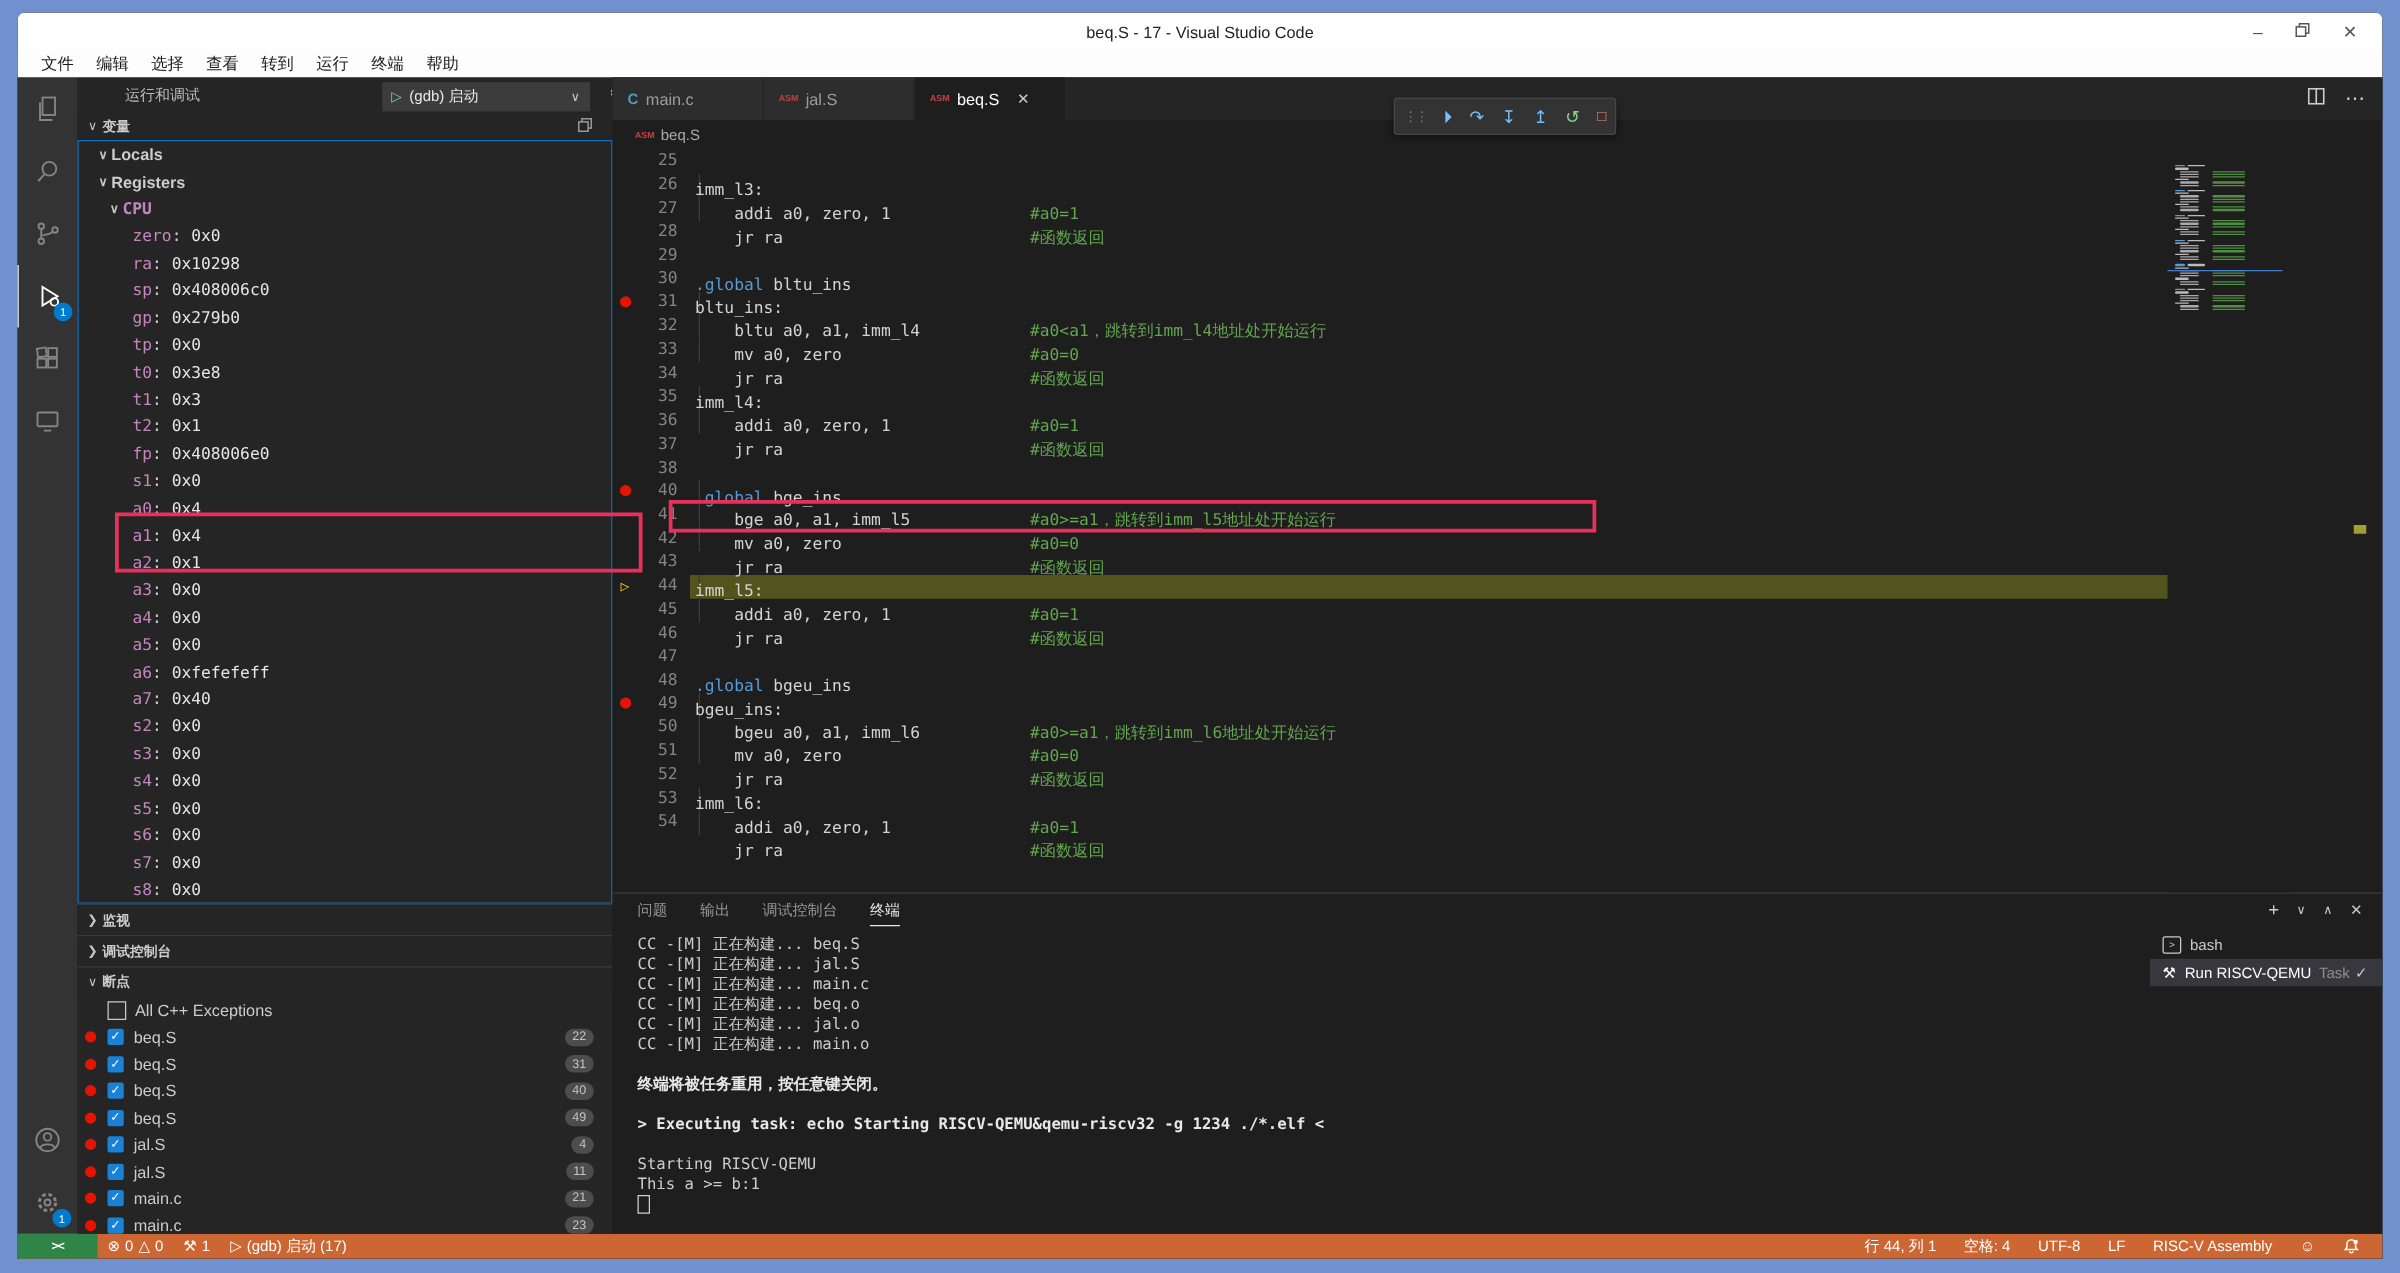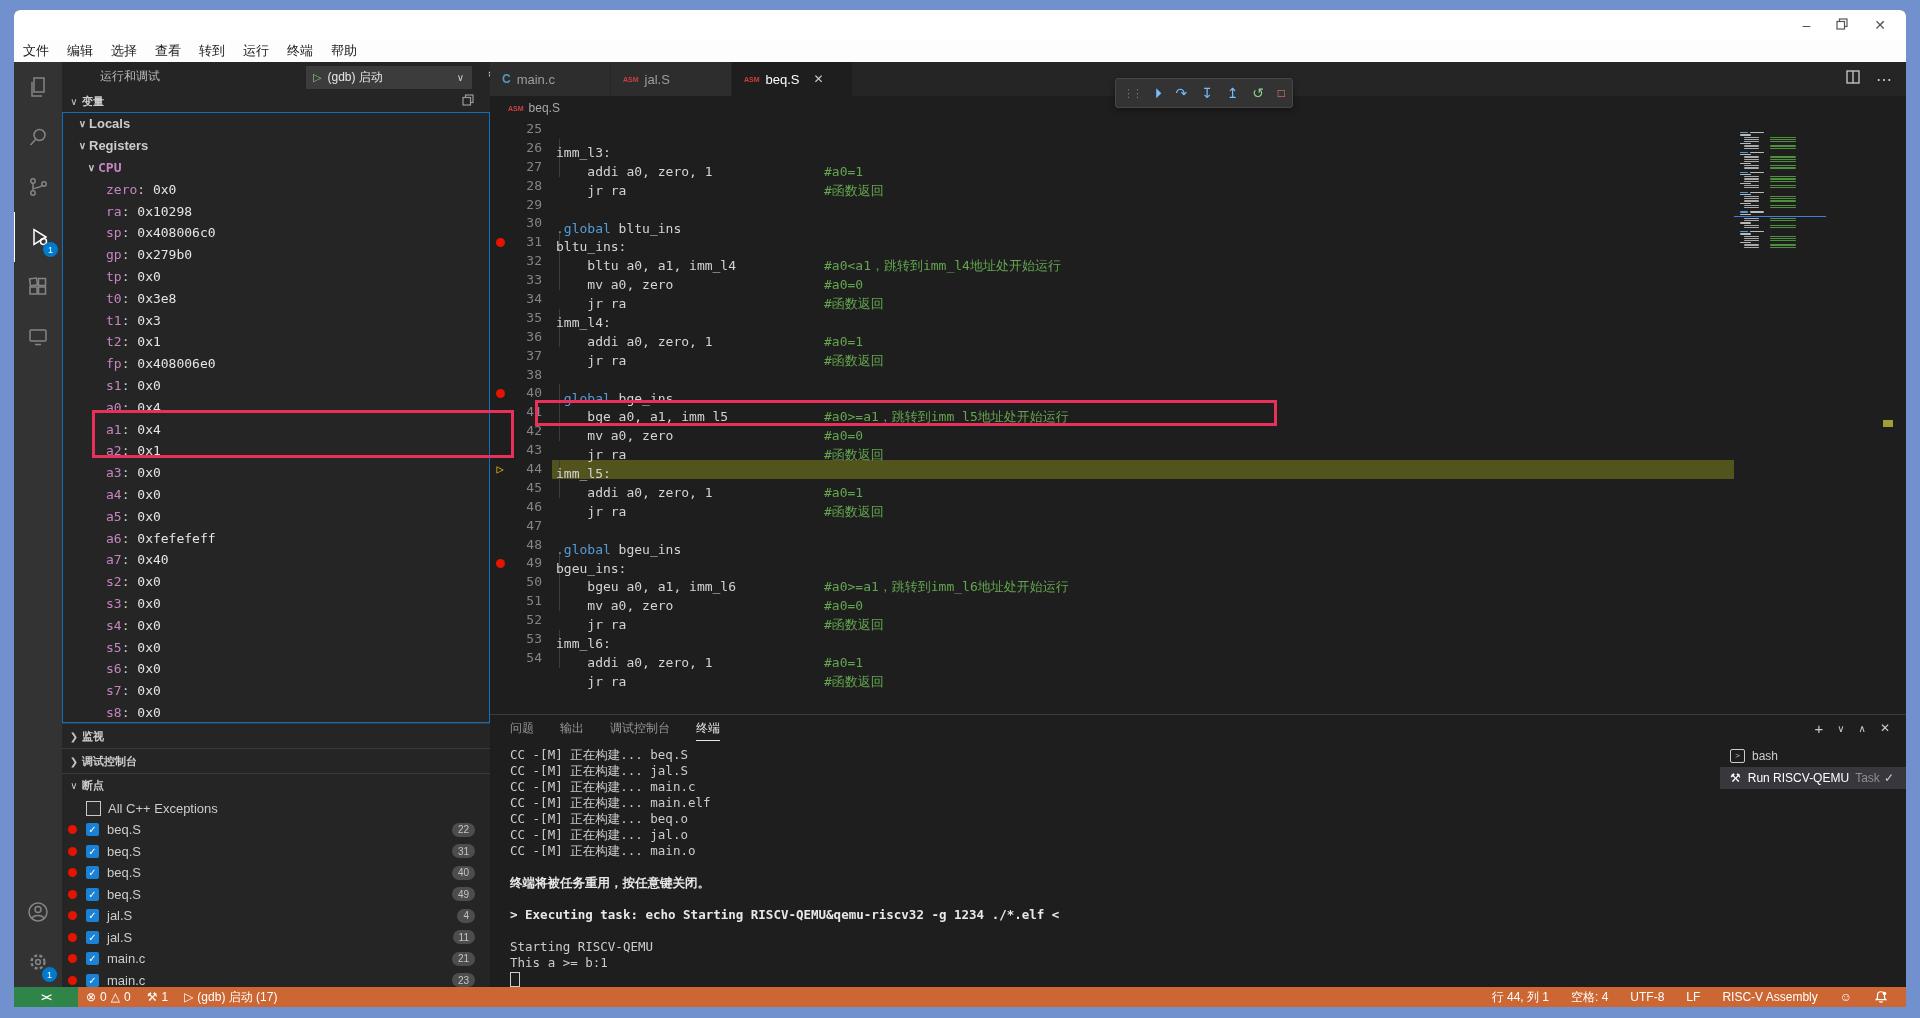--- a/index.html
+++ b/index.html
@@ -5,21 +5,21 @@
   html,body{margin:0;padding:0;}
   body{width:1920px;height:1018px;background:#7191ce;position:relative;overflow:hidden;
        font-family:"Liberation Sans",sans-serif;-webkit-font-smoothing:antialiased;}
   .window{position:absolute;left:14px;top:10px;width:1892px;height:997px;display:flex;
           flex-direction:column;background:#1e1e1e;border-radius:6px 6px 0 0;overflow:hidden;}
   
   .titlebar{height:30px;background:#ffffff;display:flex;align-items:center;position:relative;flex:0 0 auto;}
   .titlebar .title{position:absolute;left:0;right:0;text-align:center;font-size:13px;color:#222;}
   .wctrls{margin-left:auto;display:flex;align-items:center;gap:26px;padding-right:20px;z-index:2;}
   .wctrls span{color:#555;font-size:14px;line-height:1;cursor:default;}
-  .menubar{height:22px;background:#fdfdfd;display:flex;align-items:center;flex:0 0 auto;}
+  .menubar{height:22px;background:#fdfdfd;display:flex;align-items:center;padding-left:10px;flex:0 0 auto;}
   .menubar .mi{font-size:13px;color:#1a1a1a;padding:0 9px;}
   
   .main{flex:1;display:flex;min-height:0;}
   
   .abar{width:48px;background:#333333;display:flex;flex-direction:column;align-items:center;flex:0 0 auto;}
   .aicon{width:48px;height:50px;display:flex;align-items:center;justify-content:center;position:relative;color:#858585;}
   .aicon svg{width:24px;height:24px;stroke:#858585;fill:none;stroke-width:1.5;}
   .aicon.active{border-left:2px solid #ffffff;}
   .aicon.active svg{stroke:#ffffff;}
   .abadge{position:absolute;right:5px;bottom:5px;background:#007acc;color:#fff;font-size:9px;
@@ -118,20 +118,21 @@
   .sbright{margin-left:auto;display:flex;align-items:center;gap:6px;padding-right:10px;}
   .sbico{font-size:12px;}
   svg.sico{width:14px;height:14px;stroke:#fff;fill:none;stroke-width:1.4;}
 </style>
 </head>
 <body>
 
 <div class="window">
 
   <div class="titlebar">
+    <div class="title">beq.S - 17 - Visual Studio Code</div>
     <div class="wctrls">
       <span>–</span>
       <span>
         <svg width="12" height="12" viewBox="0 0 12 12">
             <rect x="3.5" y="1" width="7.5" height="7.5" fill="#fff" stroke="#555" stroke-width="1.2"></rect>
             <rect x="1" y="3.5" width="7.5" height="7.5" fill="#fff" stroke="#555" stroke-width="1.2"></rect>
           </svg>
       </span>
       <span>✕</span>
     </div>
@@ -500,21 +501,20 @@
             <span style="font-size:10px">∨</span>
             <span style="font-size:10px">∧</span>
             <span style="font-size:12px">✕</span>
           </span>
         </div>
         <div class="pbody">
           <div class="termout" id="termout">
               <div class="tline">CC -[M] 正在构建... beq.S</div>
               <div class="tline">CC -[M] 正在构建... jal.S</div>
               <div class="tline">CC -[M] 正在构建... main.c</div>
-              <div class="tline">CC -[M] 正在构建... main.elf</div>
               <div class="tline">CC -[M] 正在构建... beq.o</div>
               <div class="tline">CC -[M] 正在构建... jal.o</div>
               <div class="tline">CC -[M] 正在构建... main.o</div>
               <div class="tline">&nbsp;</div>
               <div class="tline bold">终端将被任务重用，按任意键关闭。</div>
               <div class="tline">&nbsp;</div>
               <div class="tline bold">&gt; Executing task: echo Starting RISCV-QEMU&amp;qemu-riscv32 -g 1234 ./*.elf &lt;</div>
               <div class="tline">&nbsp;</div>
               <div class="tline">Starting RISCV-QEMU</div>
               <div class="tline">This a &gt;= b:1</div>

